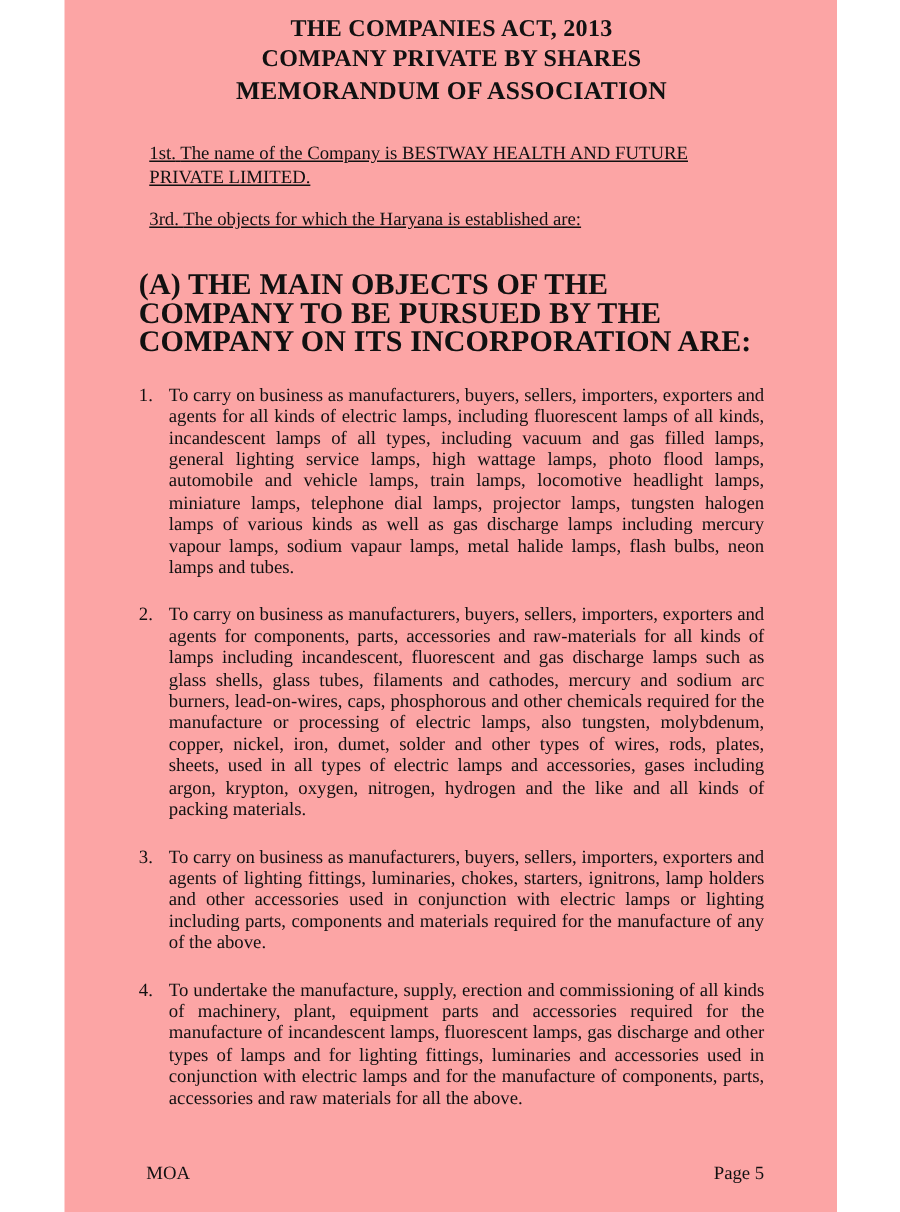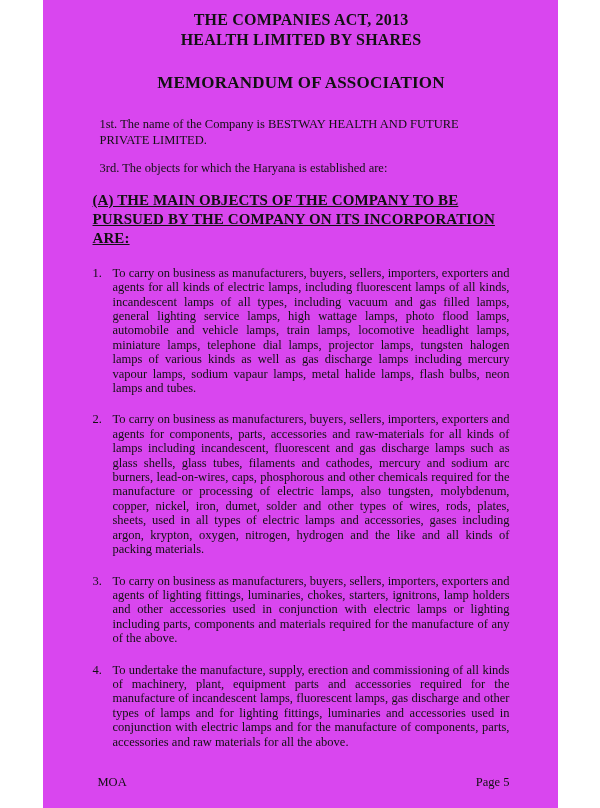--- a/index.html
+++ b/index.html
@@ -5,57 +5,57 @@
   html, body {
     margin: 0;
     padding: 0;
     background: #ffffff;
   }
   .page {
     position: relative;
     width: 515px;
     height: 808px;
     margin: 0 auto;
-    background: #d946ef;
+    background: #fca5a5;
     color: #111111;
     font-family: "Liberation Serif", "DejaVu Serif", serif;
     box-sizing: border-box;
     padding: 10px 48px 0 50px;
     overflow: hidden;
   }
   .title-block {
     text-align: center;
     font-weight: bold;
     font-size: 16px;
     line-height: 20px;
     letter-spacing: 0.2px;
   }
   .subtitle-block {
-    margin-top: 22px;
+    margin-top: 0;
     text-align: center;
     font-weight: bold;
     font-size: 17px;
     line-height: 21px;
     letter-spacing: 0.2px;
   }
   .clause {
     margin: 13px 0 0 7px;
     font-size: 12.5px;
     line-height: 15.6px;
+    text-decoration: underline;
   }
   .clause:first-of-type {
     margin-top: 24px;
   }
   .section-heading {
-    margin-top: 14px;
+    margin-top: 26px;
     font-weight: bold;
-    font-size: 15px;
+    font-size: 20px;
     line-height: 19px;
     letter-spacing: 0.1px;
-    text-decoration: underline;
   }
   .objects {
     margin: 0;
   }
   .object-item {
     display: flex;
     margin-top: 17px;
     font-size: 12.5px;
     line-height: 14.4px;
   }
@@ -82,21 +82,21 @@
     margin-top: 25px;
   }
 </style>
 </head>
 <body>
 
 <div class="page">
 
   <div class="title-block">
     <div>THE COMPANIES ACT, 2013</div>
-    <div>HEALTH LIMITED BY SHARES</div>
+    <div>COMPANY PRIVATE BY SHARES</div>
   </div>
 
   <div class="subtitle-block">
     <div>MEMORANDUM OF ASSOCIATION</div>
   </div>
 
   <p class="clause"><span>1st.</span> <span>The name of the Company is BESTWAY HEALTH AND FUTURE PRIVATE LIMITED.</span></p>
 
 
   <p class="clause"><span>3rd.</span> <span>The objects for which the Haryana is established are:</span></p>

